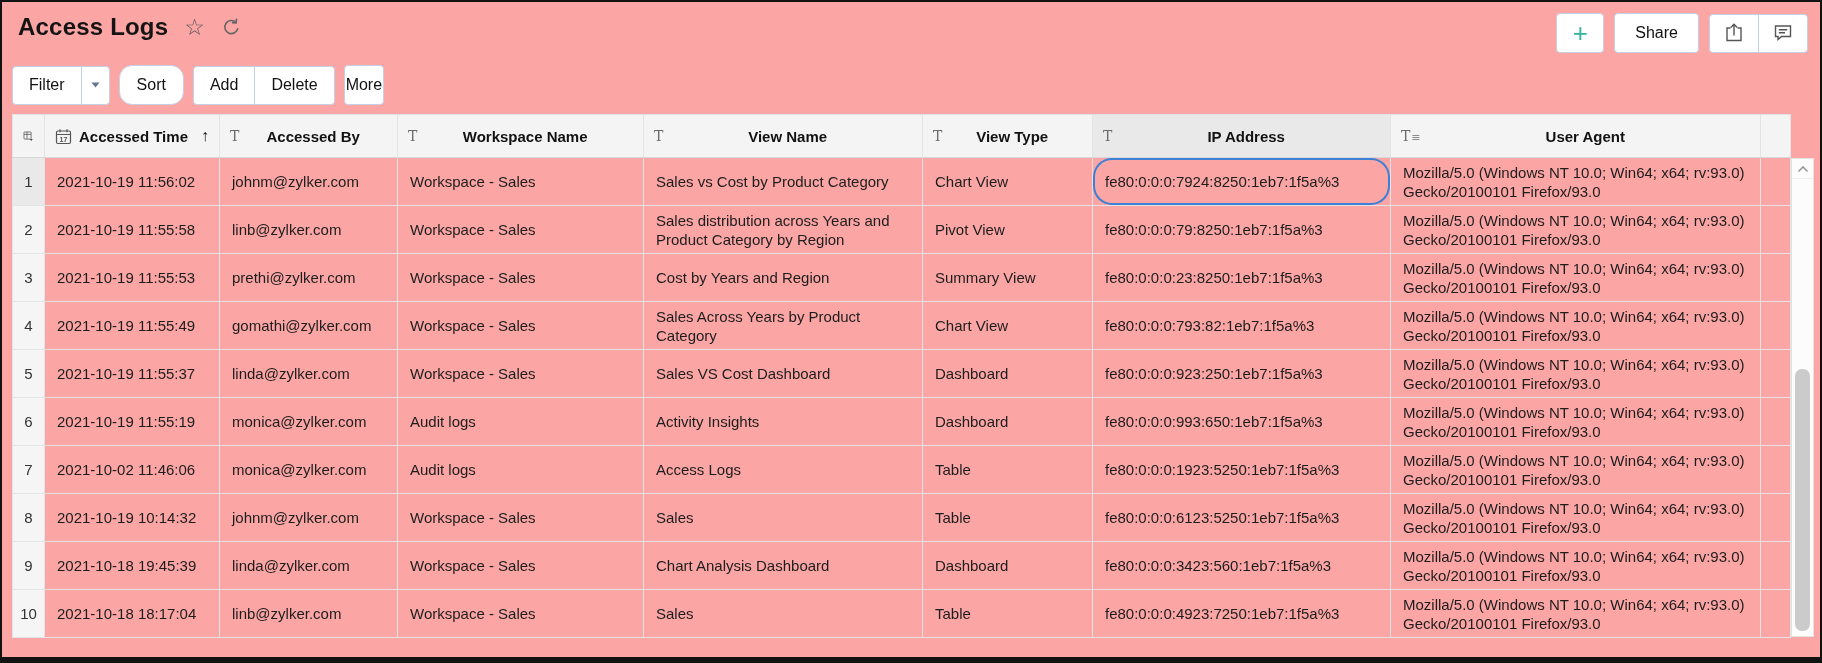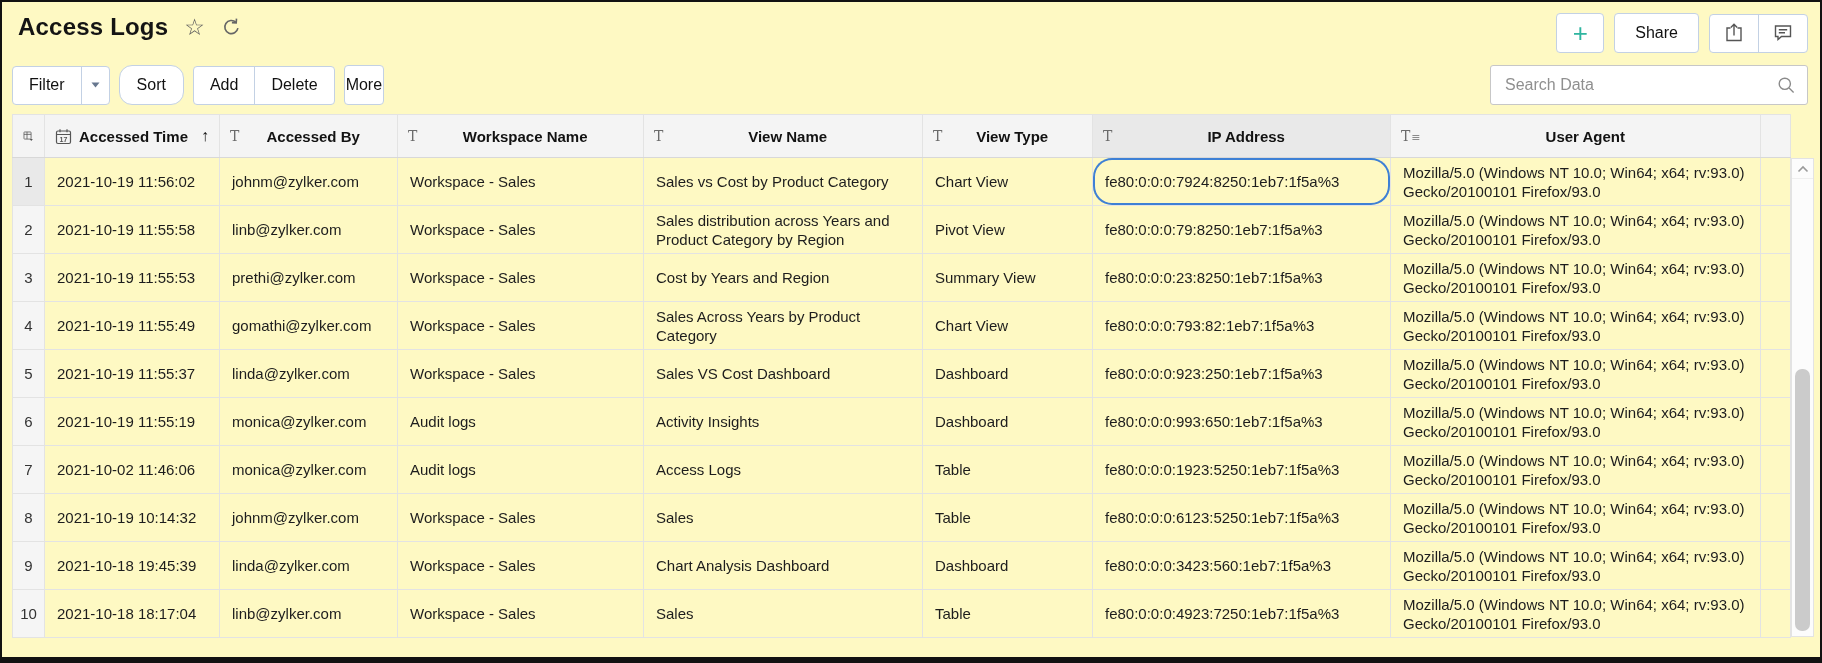--- a/index.html
+++ b/index.html
@@ -1,16 +1,16 @@
 <!DOCTYPE html>
 <html style="--accent: #2fb5a0; --selblue: #3e80d5;"><head>
 <meta charset="utf-8">
 <style>
   html,body{margin:0;padding:0;background:#e9e9e9;font-family:"Liberation Sans",sans-serif;}
-  .page{width:1822px;height:663px;box-sizing:border-box;background:#fef9c3;border:2px solid #121212;border-bottom-width:6px;position:relative;overflow:hidden;}
+  .page{width:1822px;height:663px;box-sizing:border-box;background:#fca5a5;border:2px solid #121212;border-bottom-width:6px;position:relative;overflow:hidden;}
 
   
   .titlebar{display:flex;justify-content:space-between;align-items:flex-start;padding:11px 12px 0 16px;}
   .title-left{display:flex;align-items:center;gap:16px;}
   .page-title{font-size:24px;font-weight:700;color:#141414;margin:0;letter-spacing:.2px;}
   .star{font-size:23px;color:#5c5c5c;line-height:1;cursor:pointer;}
   .iconbtn{display:flex;align-items:center;justify-content:center;cursor:pointer;}
   .actions{display:flex;align-items:center;gap:10px;}
   .btn{box-sizing:border-box;height:40px;background:#fff;border:1px solid #c3d1e4;border-radius:4px;display:flex;align-items:center;justify-content:center;font-size:16px;color:#111;cursor:pointer;}
   .btn-plus{width:48px;font-size:26px;font-weight:400;color:var(--accent,#2fb5a0);line-height:1;}
@@ -110,29 +110,20 @@
             <span>Add</span>
           </div>
         <div class="seg">
             <span>Delete</span>
           </div>
       </div>
       <div class="btn" style="padding:0 1px;">
           <span>More</span>
         </div>
     </div>
-    <div class="search">
-      <input type="text" placeholder="Search Data" style="">
-      <span class="iconbtn">
-        <svg width="18" height="18" viewBox="0 0 18 18" fill="none" stroke="#8a8a8a" stroke-width="1.4">
-          <circle cx="7.8" cy="7.8" r="5.6"></circle>
-            <line x1="12.1" y1="12.1" x2="16.6" y2="16.6"></line>
-        </svg>
-      </span>
-    </div>
   </div>
 
   <div class="table-area">
     <table>
       <colgroup id="cols">
           <col style="width:32px">
           <col style="width:175px">
           <col style="width:178px">
           <col style="width:246px">
           <col style="width:279px">

